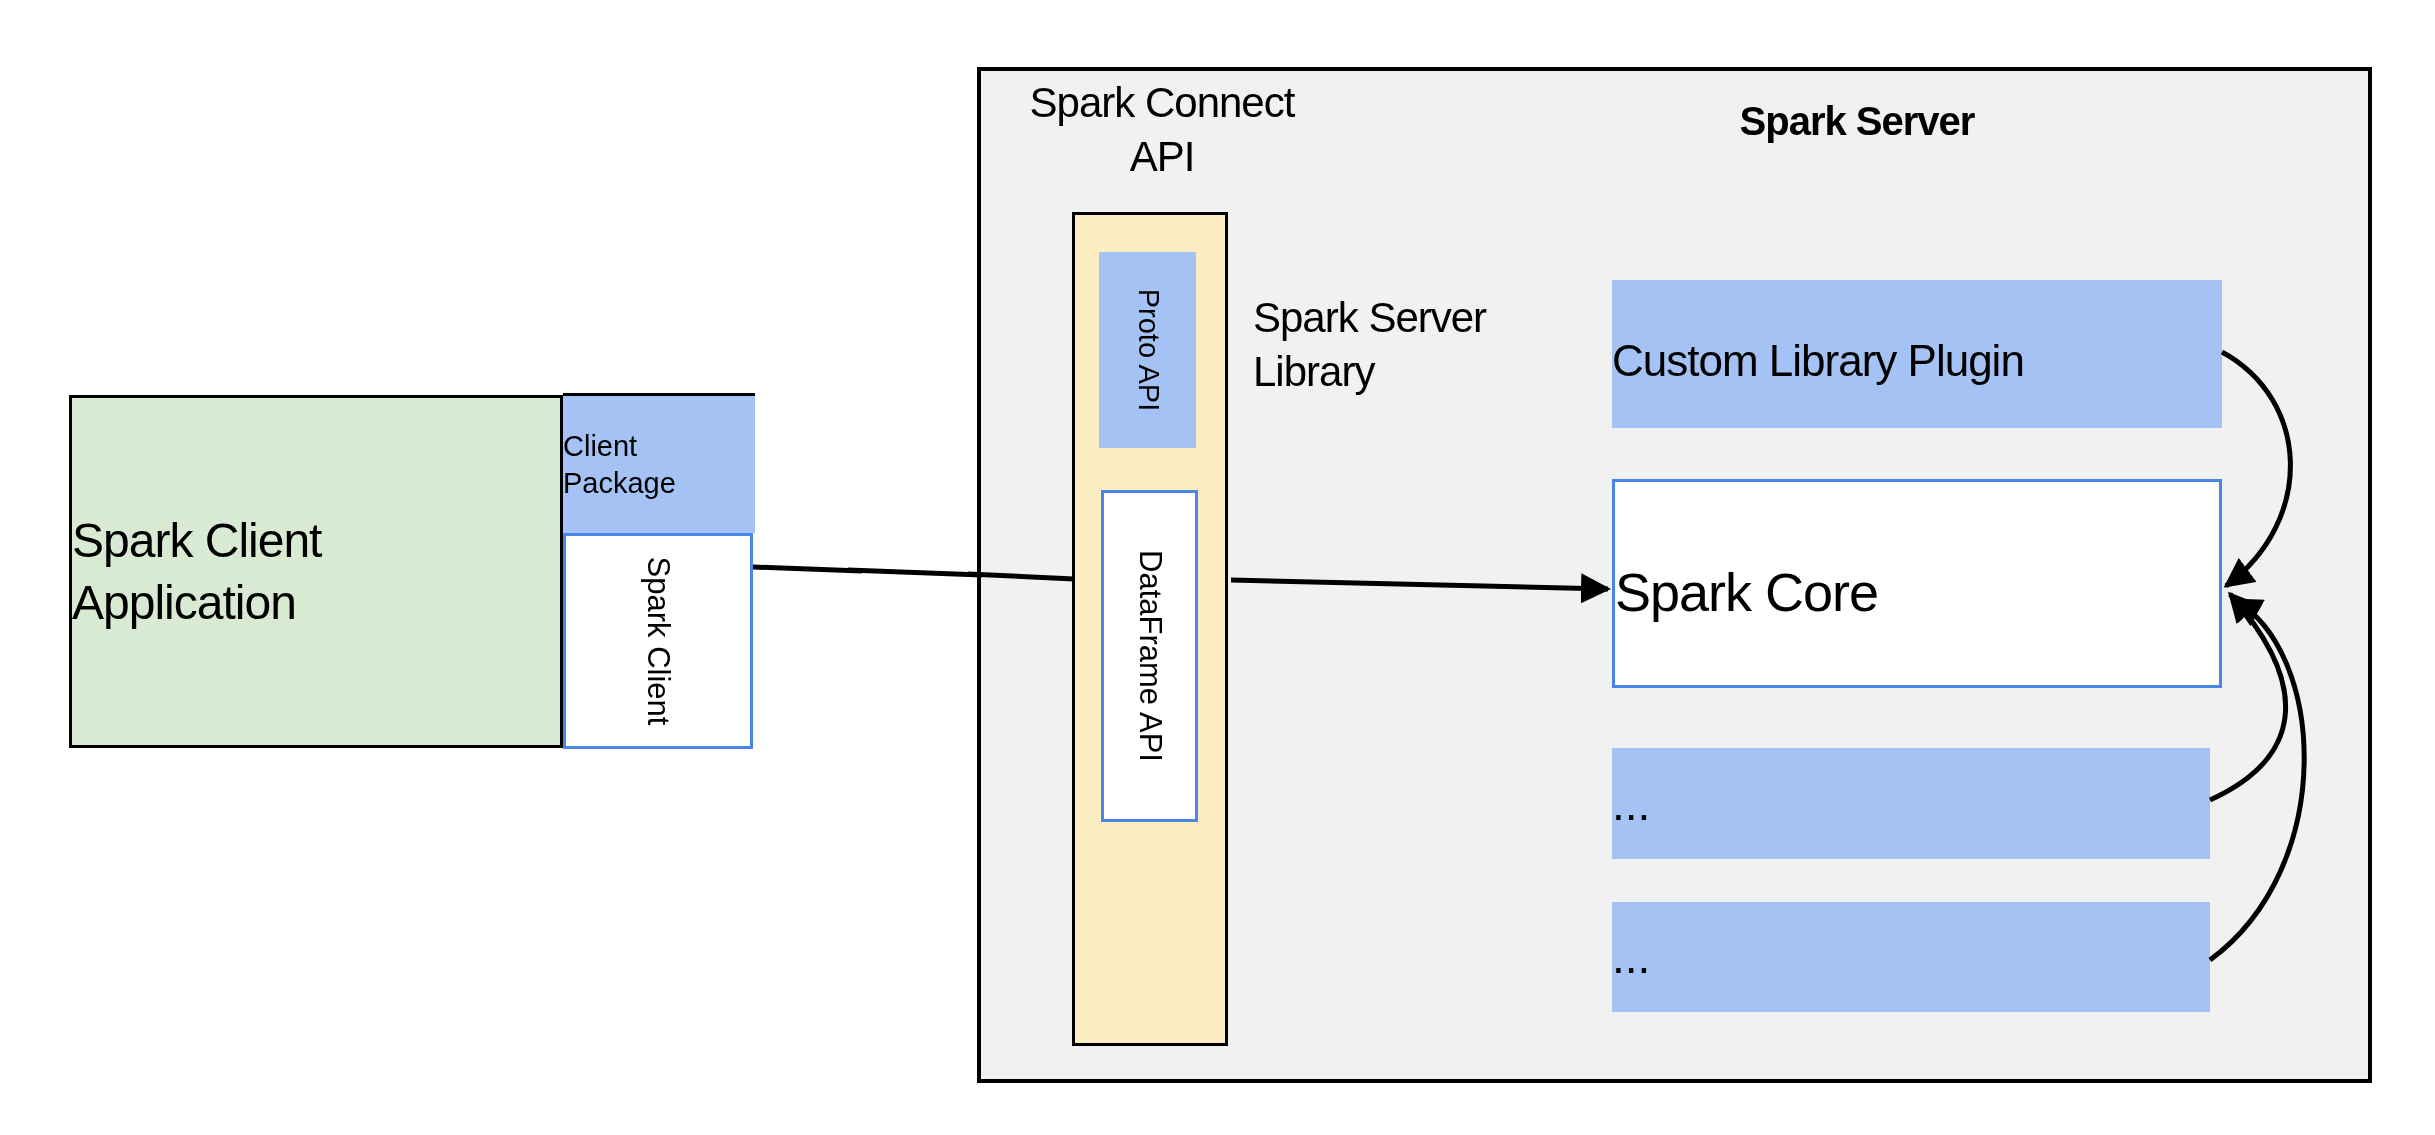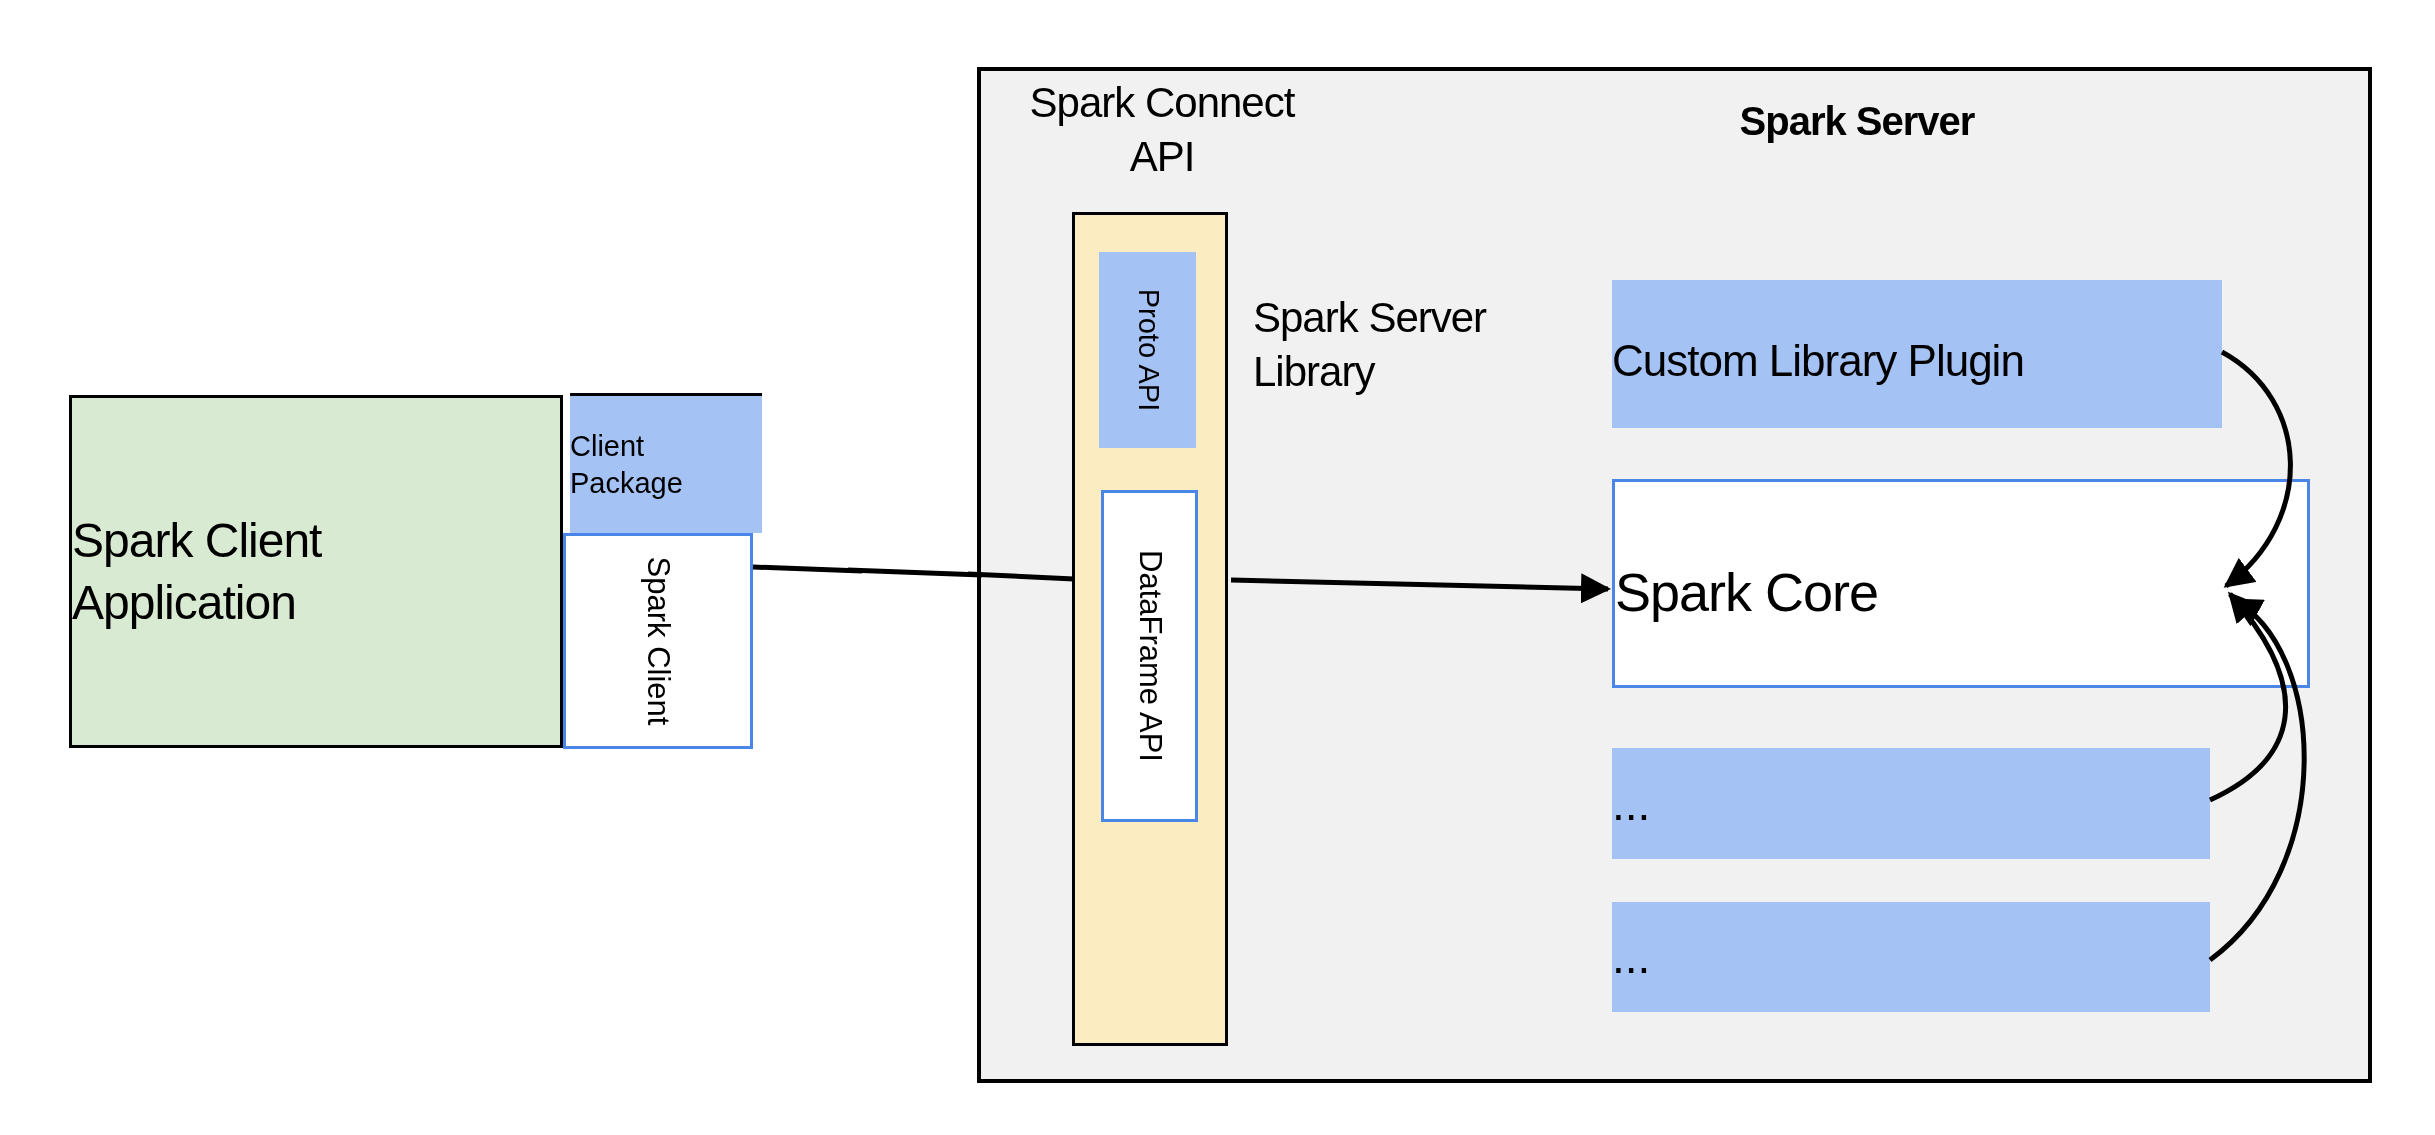--- a/index.html
+++ b/index.html
@@ -17,21 +17,21 @@
   .pre{white-space:pre-line;}
 
   
   .green-box{
     left:69px;top:395px;width:494px;height:353px;
     background:#d9ead3;border:3px solid #000000;
   }
   .green-box .label{font-size:48px;line-height:62px;letter-spacing:-1px;width:100%;}
   .pkg-box{
     left:563px;top:393px;width:192px;height:140px;
-    background:#a4c2f4;border-top:3px solid #000000;margin-left:7px;
+    background:#a4c2f4;border-top:3px solid #000000;
   }
   .pkg-box .label{font-size:29px;line-height:37px;width:100%;}
   .spark-client-box{
     left:563px;top:533px;width:190px;height:216px;
     background:#ffffff;border:3px solid #4a86e8;
   }
 
   
   .server-box{
     left:977px;top:67px;width:1395px;height:1016px;
@@ -72,21 +72,21 @@
   .proto-box .vtext{font-size:29px;}
   .dataframe-box .vtext{font-size:31px;}
 
   
   .plugin-box{
     left:1612px;top:280px;width:610px;height:148px;
     background:#a4c2f4;
   }
   .plugin-box .label{font-size:44px;letter-spacing:-1px;width:100%;padding-top:14px;}
   .core-box{
-    left:1612px;top:479px;width:698px;height:209px;
+    left:1612px;top:479px;width:610px;height:209px;
     background:#ffffff;border:3px solid #4a86e8;
   }
   .core-box .label{font-size:54px;letter-spacing:-1px;width:100%;padding-top:16px;}
   .slot-box1{left:1612px;top:748px;width:598px;height:111px;background:#a4c2f4;}
   .slot-box2{left:1612px;top:902px;width:598px;height:110px;background:#a4c2f4;}
   .slot-box1 .label,.slot-box2 .label{font-size:46px;width:100%;}
 
   
   .overlay{
     position:absolute;left:0;top:0;width:2435px;height:1135px;

